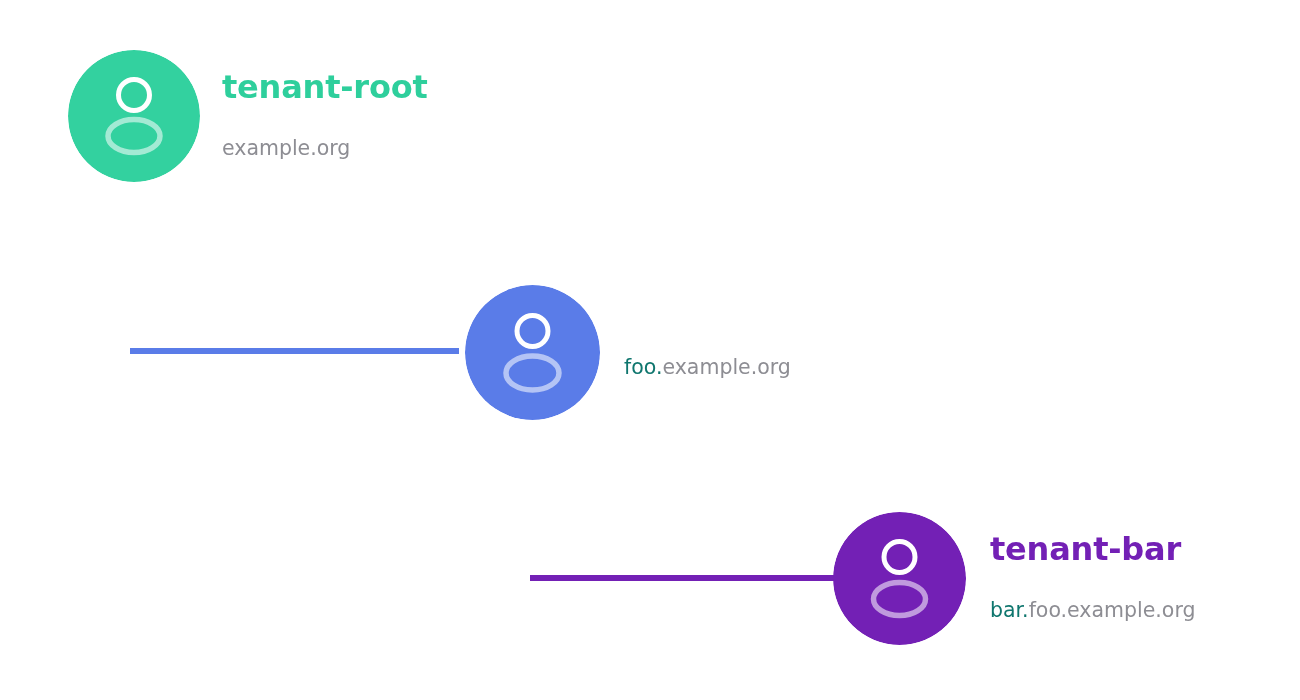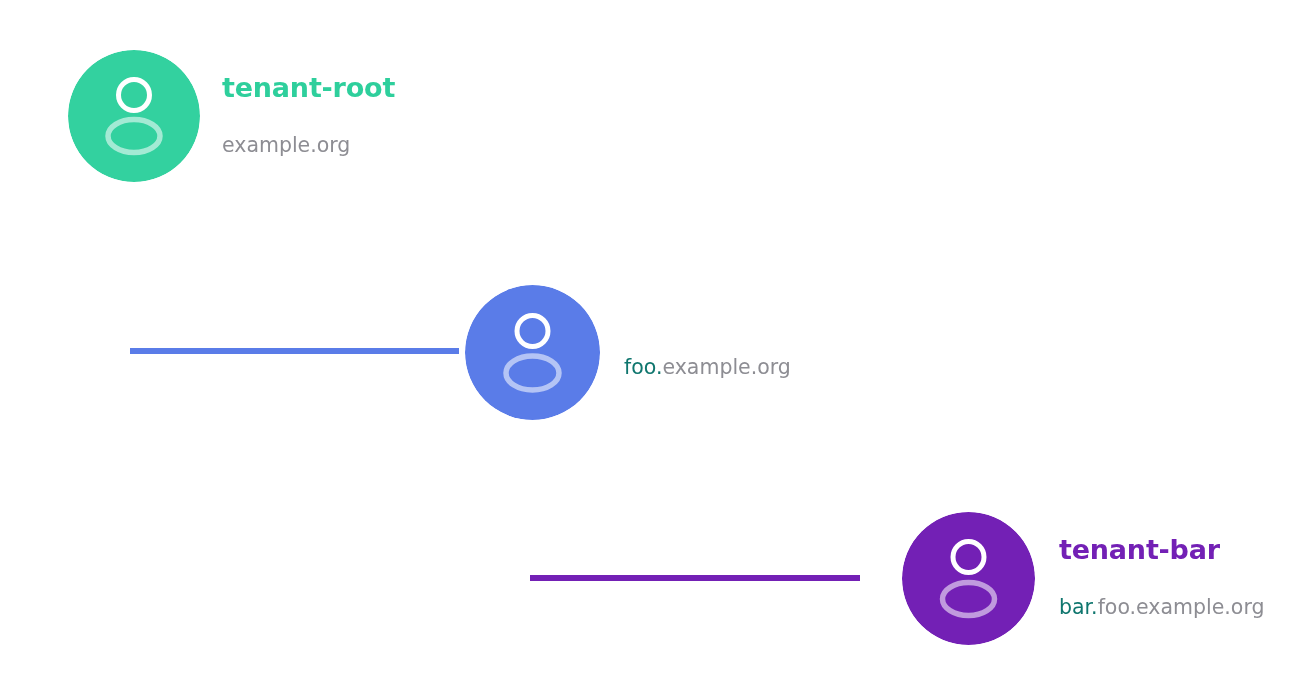--- a/index.html
+++ b/index.html
@@ -34,39 +34,39 @@
     position: relative;
     display: block;
   }
   .node-text {
     display: flex;
     flex-direction: column;
     justify-content: center;
   }
   .node-title {
     font-weight: bold;
-    font-size: 27px;
+    font-size: 32px;
     line-height: 1.05;
     letter-spacing: -0.2px;
     white-space: nowrap;
   }
   .node-subtitle {
     font-size: 20.5px;
     line-height: 1.1;
     color: #8d8d93;
     white-space: nowrap;
     margin-top: 32px;
   }
   .sub-strong { color: #0f766e; }
   .sub-rest { color: #8d8d93; }
 
   
   #node-root { left: 68px;  top: 50px; }
   #node-foo  { left: 465px; top: 285px; }
-  #node-bar  { left: 902px; top: 512px; }
+  #node-bar  { left: 833px; top: 512px; }
 
   #node-root .node-text { margin-left: 22px; margin-top: -2px; }
   #node-foo  .node-text { margin-left: 24px; margin-top: -2px; }
   #node-bar  .node-text { margin-left: 24px; margin-top: -2px; }
 </style>
 </head>
 <body>
 
 <div id="diagram">
 

